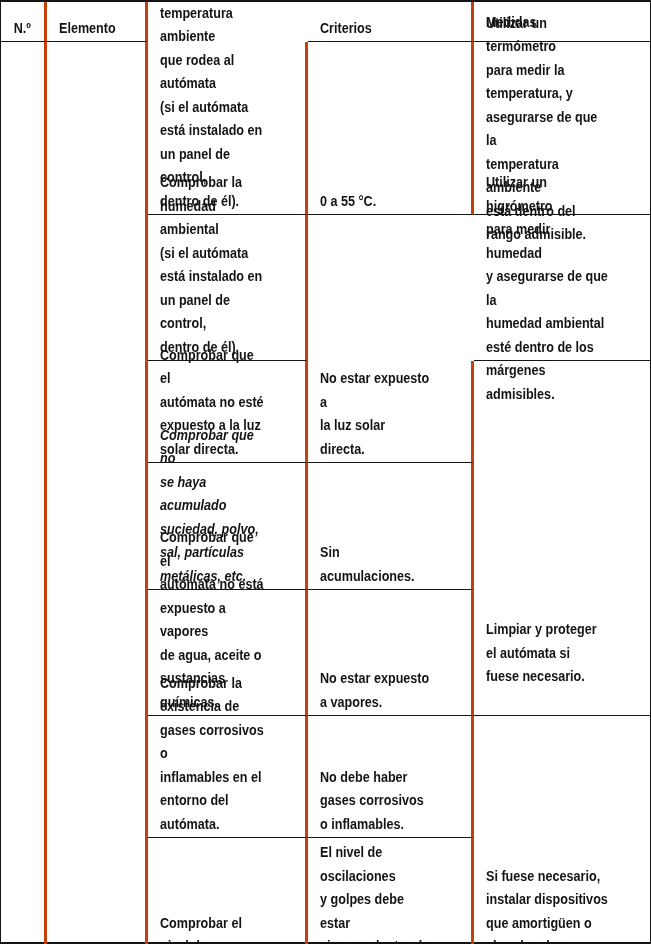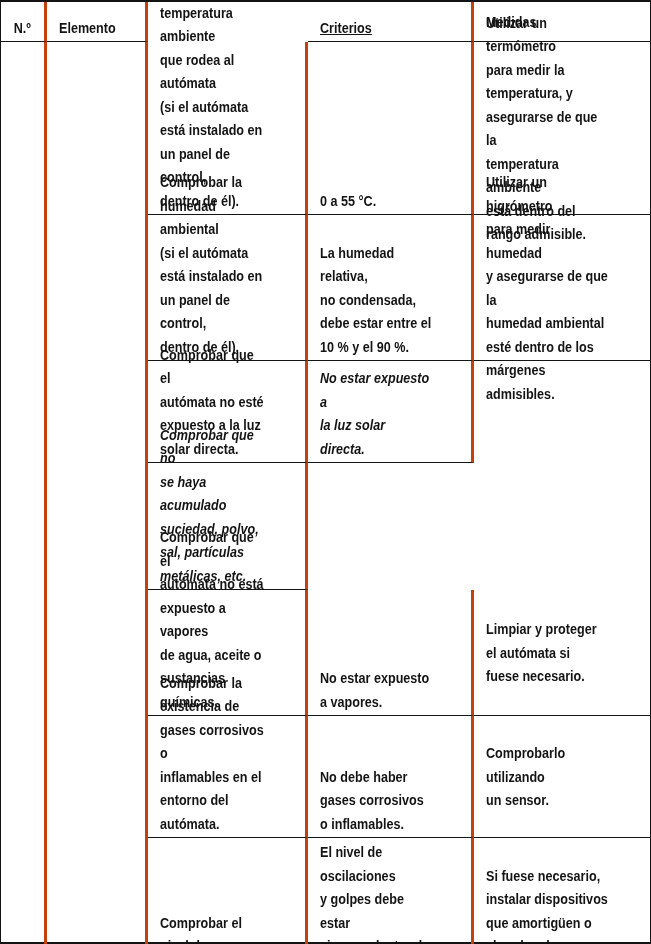--- a/index.html
+++ b/index.html
@@ -62,21 +62,21 @@
 
 <div class="page">
   <div class="table">
 
     <div class="cell num bR bB" style="grid-row:1;grid-column:1;">
       <div class="txt">N.º</div>
     </div>
     <div class="cell bR bB" style="grid-row:1;grid-column:2;">
       <div class="txt">Elemento</div>
     </div>
-    <div class="cell bR bB" style="grid-row:1;grid-column:4;text-decoration:underline;">
+    <div class="cell bR bB" style="grid-row:1;grid-column:4;">
       <div class="txt">Criterios</div>
     </div>
     <div class="cell bB" style="grid-row:1;grid-column:5;">
       <div class="txt">Medidas</div>
     </div>
 
     <div class="cell num bR" style="grid-row:2 / 9;grid-column:1;">
       <div class="txt">3</div>
     </div>
     <div class="cell bR" style="grid-row:2 / 9;grid-column:2;">
@@ -107,52 +107,49 @@
     </div>
 
     <div class="cell bR bB" style="grid-row:3;grid-column:3;">
       <div class="txt">Comprobar la
 humedad ambiental
 (si el autómata
 está instalado en
 un panel de control,
 dentro de él).</div>
     </div>
-    <div class="cell bR bB" style="grid-row:3;grid-column:4;">
-      <div class="txt">La humedad relativa,
-no condensada,
-debe estar entre el
-10 % y el 90 %.</div>
-    </div>
     <div class="cell bB" style="grid-row:3;grid-column:5;">
       <div class="txt">Utilizar un higrómetro
 para medir humedad
 y asegurarse de que la
 humedad ambiental
 esté dentro de los
 márgenes admisibles.</div>
     </div>
 
     <div class="cell bR bB" style="grid-row:4;grid-column:3;">
       <div class="txt">Comprobar que el
 autómata no esté
 expuesto a la luz
 solar directa.</div>
     </div>
-    <div class="cell bR bB" style="grid-row:4;grid-column:4;font-style:italic;">
+    <div class="cell bR bB" style="grid-row:4;grid-column:4;">
       <div class="txt">No estar expuesto a
 la luz solar directa.</div>
     </div>
 
     <div class="cell bR bB" style="grid-row:5;grid-column:3;font-style:italic;">
       <div class="txt">Comprobar que no
 se haya acumulado
 suciedad, polvo,
 sal, partículas
 metálicas, etc.</div>
+    </div>
+    <div class="cell bR bB" style="grid-row:5;grid-column:4;">
+      <div class="txt">Sin acumulaciones.</div>
     </div>
 
     <div class="cell bR bB" style="grid-row:6;grid-column:3;">
       <div class="txt">Comprobar que el
 autómata no está
 expuesto a vapores
 de agua, aceite o
 sustancias químicas.</div>
     </div>
     <div class="cell bB" style="grid-row:6;grid-column:5;">
@@ -170,24 +167,20 @@
 existencia de
 gases corrosivos o
 inflamables en el
 entorno del autómata.</div>
     </div>
     <div class="cell bR bB" style="grid-row:7;grid-column:4;">
       <div class="txt">No debe haber
 gases corrosivos
 o inflamables.</div>
     </div>
-    <div class="cell bB" style="grid-row:7;grid-column:5;">
-      <div class="txt">Comprobarlo utilizando
-un sensor.</div>
-    </div>
 
     <div class="cell bR" style="grid-row:8;grid-column:3;">
       <div class="txt">Comprobar el nivel de
 oscilaciones o golpes.</div>
     </div>
     <div class="cell bR" style="grid-row:8;grid-column:4;">
       <div class="txt">El nivel de oscilaciones
 y golpes debe estar
 siempre dentro de las
 especificaciones.</div>

